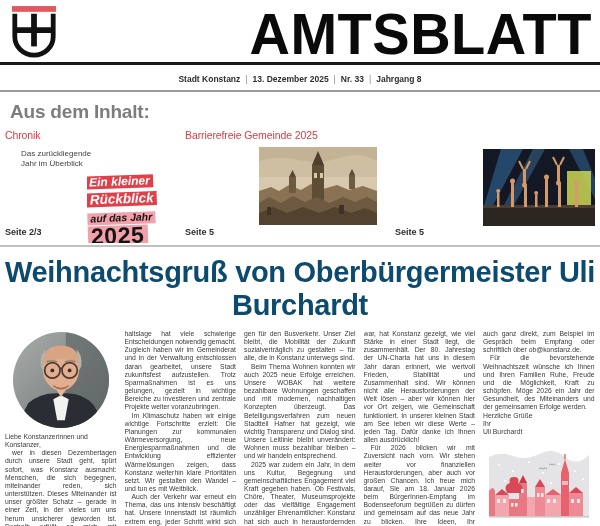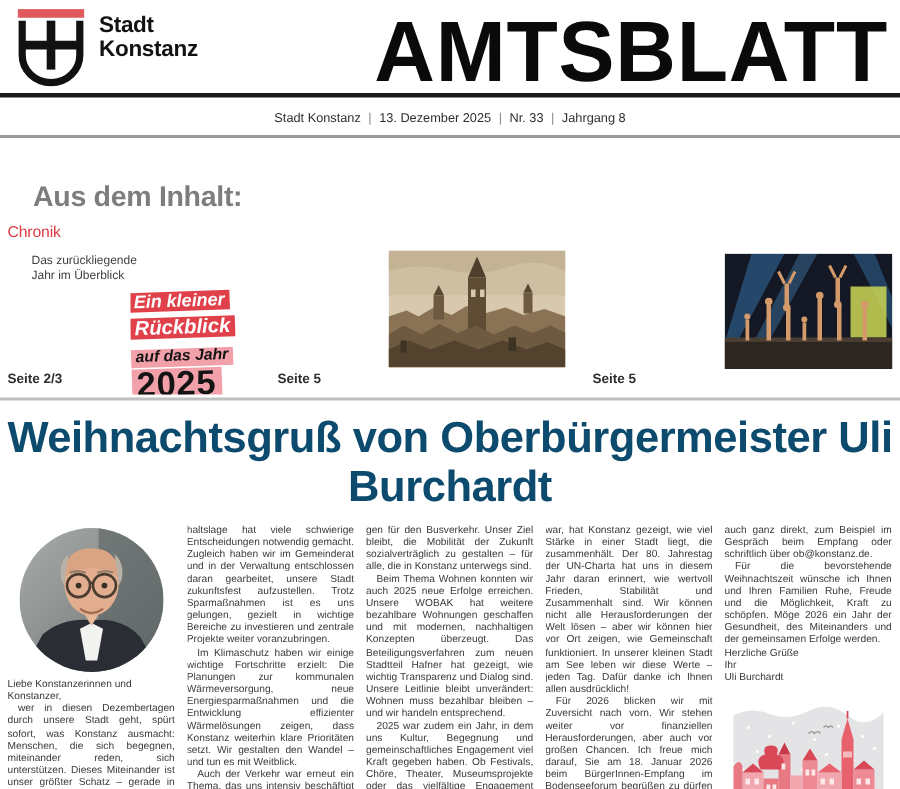--- a/index.html
+++ b/index.html
@@ -11,25 +11,25 @@
   .masthead { display:flex; align-items:flex-start; padding:6px 8px 0 10px; height:62px; }
   .logo-wrap { display:flex; align-items:flex-start; gap:8px; }
   .logo-svg { width:48px; height:52px; display:block; }
   .logo-text { font-weight:bold; font-size:15px; line-height:1.08; color:#121212; padding-top:3px; letter-spacing:-0.2px; }
   .mast-title { flex:1; text-align:right; font-weight:bold; font-size:56px; line-height:0.92;
     letter-spacing:0.5px; color:#0a0a0a; padding-top:2px; transform:scaleY(1.02); transform-origin:top right; }
 
   
   .dateline { border-top:3px solid #1a1a1a; border-bottom:2px solid #9a9a9a;
     text-align:center; padding:3px 0 4px 0; }
-  .dateline span { font-size:8.5px; font-weight:normal; color:#2e2e2e; }
+  .dateline span { font-size:8.5px; font-weight:bold; color:#2e2e2e; }
   .dateline .sep { color:#8a8a8a; padding:0 5px; font-weight:normal; }
 
   
-  .inhalt-heading { font-size:19px; font-weight:bold; color:#7d7d7d; padding:9px 10px 2px 22px; letter-spacing:-0.2px;margin-top:20px; }
+  .inhalt-heading { font-size:19px; font-weight:bold; color:#7d7d7d; padding:9px 10px 2px 10px; letter-spacing:-0.2px; }
   .teasers { position:relative; height:122px; border-bottom:2px solid #c0c0c0; margin:0 0 0 0; }
   .teaser { position:absolute; top:4px; height:114px; }
   .teaser-1 { left:5px;  width:172px; }
   .teaser-2 { left:185px; width:193px; }
   .teaser-3 { left:395px; width:200px; }
   .teaser-title { font-size:10.5px; font-weight:normal; color:#dd3a42; letter-spacing:-0.1px; }
   .teaser-text { position:absolute; left:16px; top:20px; width:82px; font-size:8px; line-height:1.25; color:#3f3f3f; }
   .teaser-page { position:absolute; left:0; bottom:6px; font-size:9px; font-weight:bold; color:#2e2e2e; }
   .teaser-img { position:absolute; overflow:hidden; }
   .img-rueckblick { right:2px; top:40px; width:88px; height:74px; }
@@ -69,24 +69,20 @@
 <div class="page">
 
   <div class="masthead">
     <div class="logo-wrap">
       <svg class="logo-svg" viewBox="0 0 50 54">
         <rect x="2" y="0" width="46" height="6" fill="#e0595c"></rect>
         <path d="M5 8 V32 a20 19 0 0 0 40 0 V8" fill="none" stroke="#111111" stroke-width="5"></path>
         <line x1="25" y1="8" x2="25" y2="42" stroke="#111111" stroke-width="6"></line>
         <line x1="5" y1="25" x2="45" y2="25" stroke="#111111" stroke-width="6"></line>
       </svg>
-      <div class="logo-text">
-        <div>Stadt</div>
-        <div>Konstanz</div>
-      </div>
     </div>
     <div class="mast-title">AMTSBLATT</div>
   </div>
 
   <div class="dateline">
     <span>Stadt Konstanz</span><span class="sep">|</span><span>13. Dezember 2025</span><span class="sep">|</span><span>Nr. 33</span><span class="sep">|</span><span>Jahrgang 8</span>
   </div>
 
   <div class="inhalt-heading">Aus dem Inhalt:</div>
 
@@ -100,20 +96,21 @@
           <div><span class="rb-l1">Ein kleiner</span></div>
           <div><span class="rb-l2">Rückblick</span></div>
           <div><span class="rb-l3">auf das Jahr</span></div>
           <div><span class="rb-l4">2025</span></div>
         </div>
       </div>
       <div class="teaser-page">Seite 2/3</div>
     </div>
 
     <div class="teaser teaser-2">
+      <div class="teaser-title">Barrierefreie Gemeinde 2025</div>
       <div class="teaser-img img-city">
         <svg viewBox="0 0 118 78" preserveAspectRatio="none">
           <rect width="118" height="78" fill="#d8c9ae"></rect>
           <rect y="0" width="118" height="30" fill="#cfbfa2"></rect>
           <path d="M0 14 Q20 8 40 13 T80 11 T118 14 V0 H0 Z" fill="#c4b294"></path>
           <path d="M0 44 L12 40 L20 44 L30 38 L42 43 L52 37 L64 42 L78 38 L90 43 L104 39 L118 44 V78 H0 Z" fill="#8a7354"></path>
           <rect x="53" y="18" width="12" height="38" fill="#5f4c35"></rect>
           <path d="M53 18 L59 4 L65 18 Z" fill="#4e3e2c"></path>
           <rect x="55" y="26" width="3" height="5" fill="#d8c9ae"></rect>
           <rect x="61" y="26" width="3" height="5" fill="#d8c9ae"></rect>

